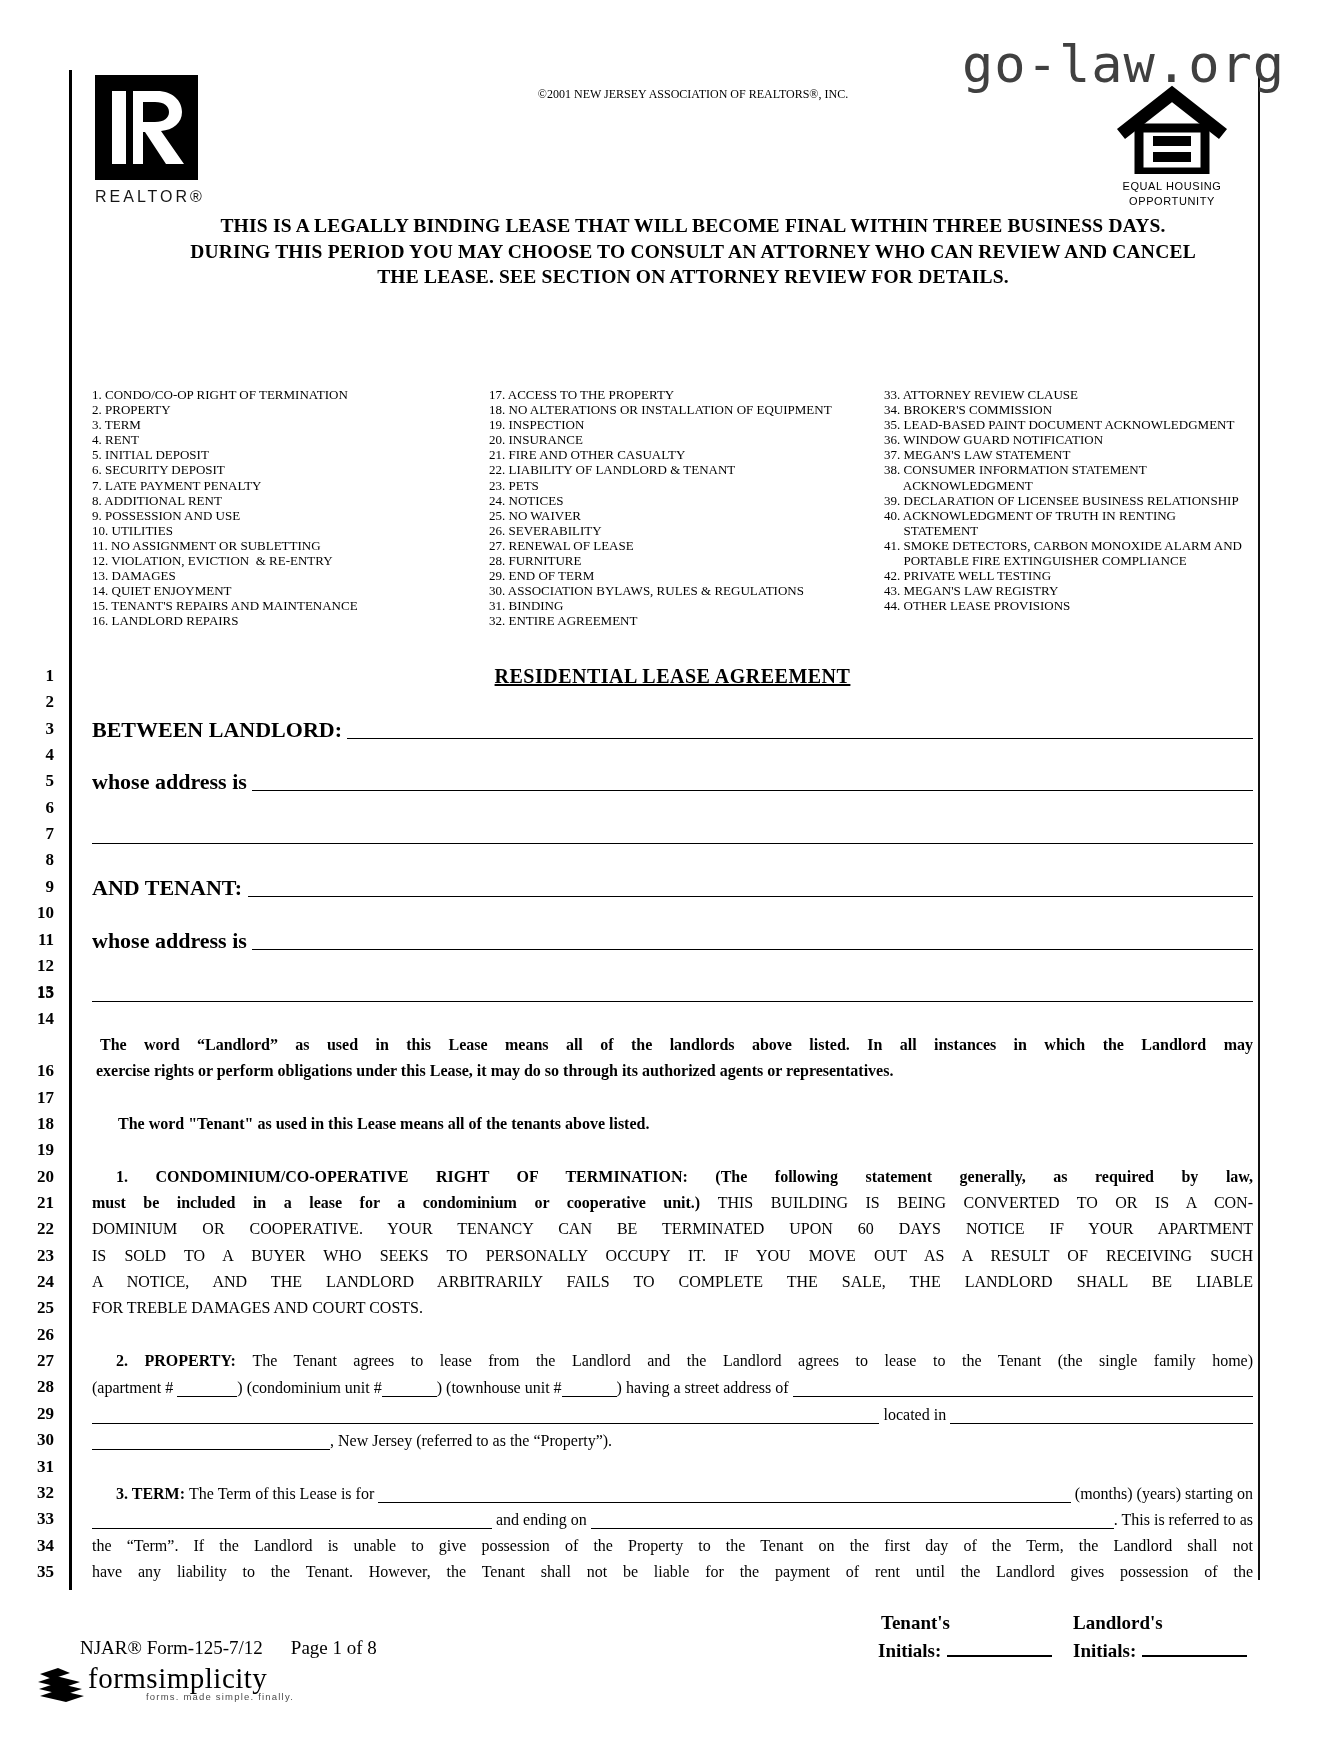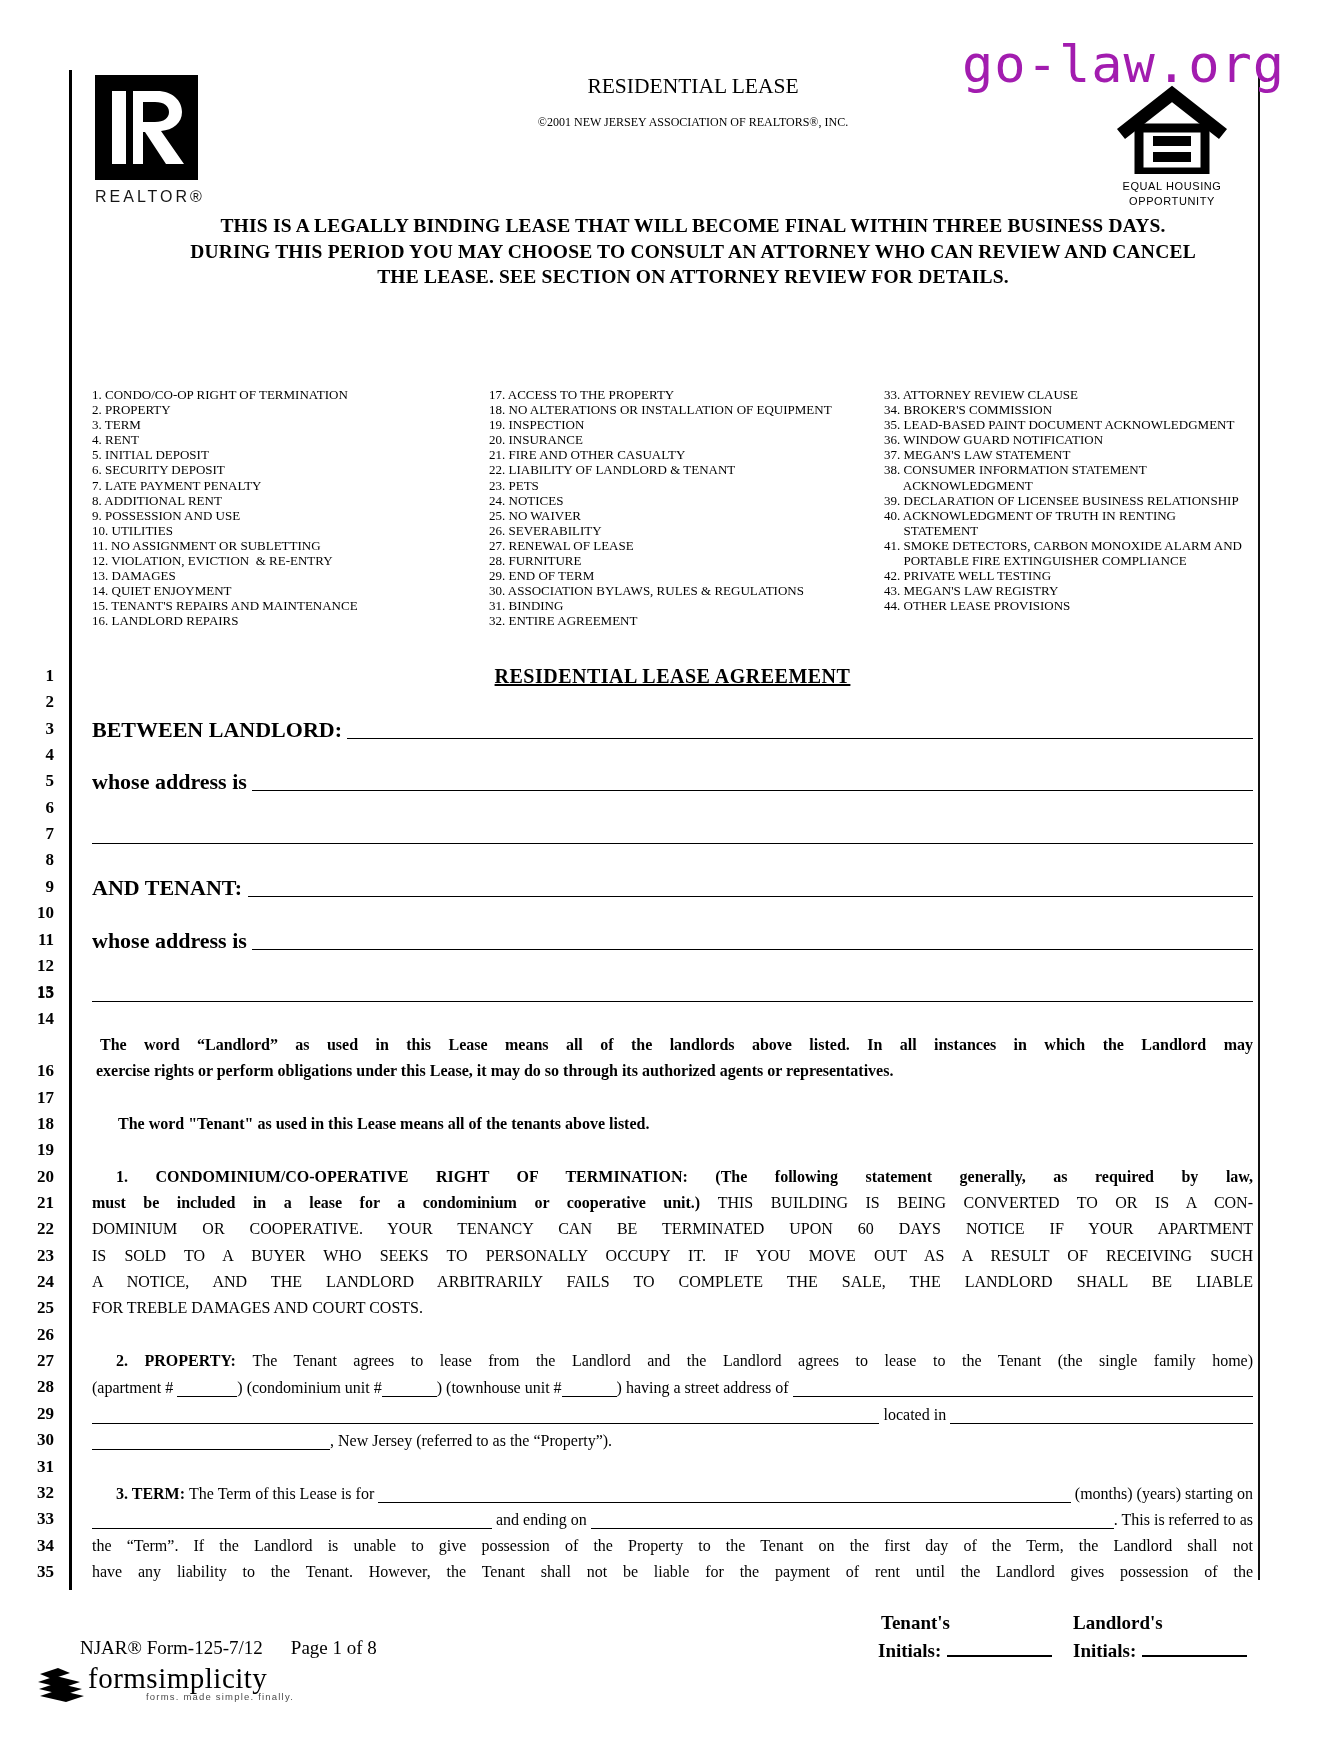--- a/index.html
+++ b/index.html
@@ -6,21 +6,21 @@
   html,body { background:#ffffff; }
   .page {
     position:relative; width:1343px; height:1738px; background:#fff;
     font-family:"Liberation Serif", serif; color:#000; overflow:hidden;
   }
   .vrule-left  { position:absolute; left:69px;  top:70px; width:3px; height:1520px; background:#000; }
   .vrule-right { position:absolute; left:1258px; top:76px; width:2px; height:1504px; background:#111; }
 
   .watermark {
     position:absolute; left:962px; top:34px; z-index:4;
-    font-family:"DejaVu Sans Mono", monospace; font-size:52px; color:#a21caf;
+    font-family:"DejaVu Sans Mono", monospace; font-size:52px; color:#404040;
     letter-spacing:1px; white-space:nowrap;
   }
 
   .realtor { position:absolute; left:95px; top:75px; width:110px; text-align:left; }
   .realtor .mark-label {
     margin-top:4px; font-family:"Liberation Sans", sans-serif; font-size:16px;
     letter-spacing:3px; color:#151515;
   }
 
   .doc-title { position:absolute; left:203px; top:72px; width:980px; text-align:center; }
@@ -96,21 +96,20 @@
         <rect x="0" y="0" width="103" height="105" fill="#000"></rect>
         <rect x="17" y="16" width="14" height="73" fill="#fff"></rect>
         <path d="M38,16 L62,16 C78,16 87,26 87,37 C87,48 78,55 66,56 L89,89 L71,89 L50,57 L48,57 L48,89 L38,89 Z
                  M48,27 L48,47 L60,47 C69,47 74,43 74,37 C74,31 69,27 60,27 Z" fill="#fff"></path>
       </svg>
     </span>
     <div class="mark-label">REALTOR®</div>
   </div>
 
   <div class="doc-title">
-    <div class="t2">RESIDENTIAL LEASE</div>
     <div class="copyright">©2001 NEW JERSEY ASSOCIATION OF REALTORS®, INC.</div>
   </div>
 
   <div class="eho">
     <span>
       <svg width="122" height="92" viewBox="0 0 122 92">
         <polyline points="10,52 61,12 112,52" fill="none" stroke="#000" stroke-width="13"></polyline>
         <rect x="28" y="46" width="66" height="44" fill="#fff" stroke="#000" stroke-width="9"></rect>
         <rect x="42" y="54" width="38" height="10" fill="#000"></rect>
         <rect x="42" y="70" width="38" height="10" fill="#000"></rect>

